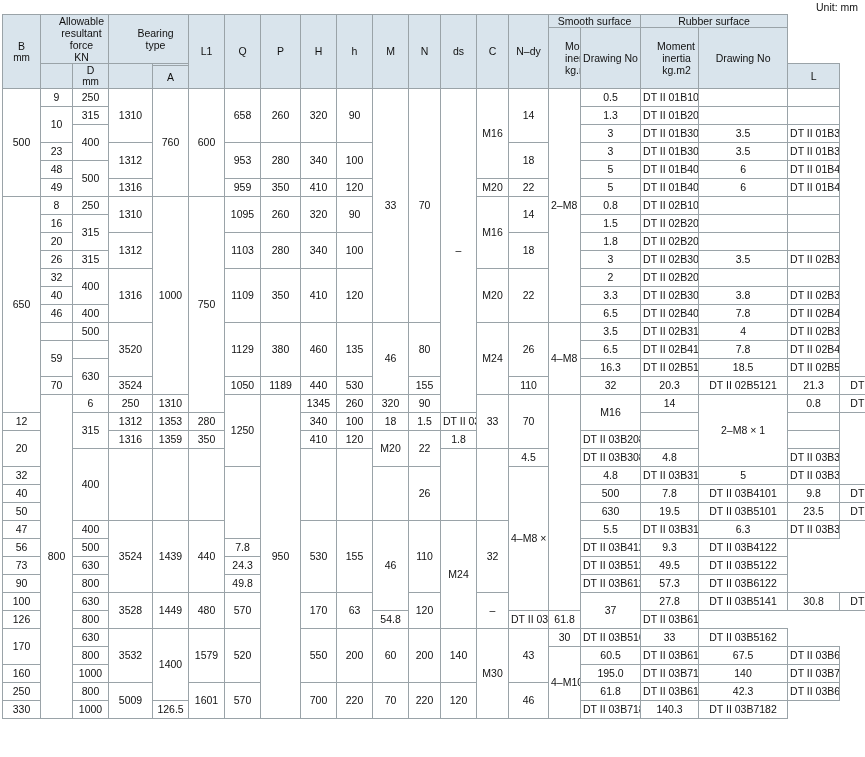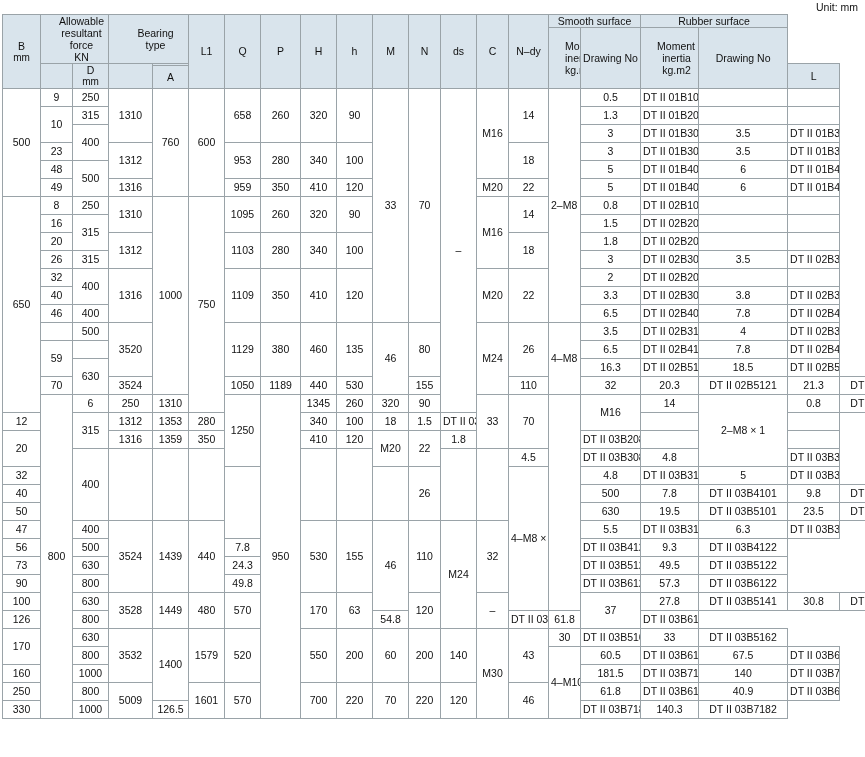--- a/index.html
+++ b/index.html
@@ -511,40 +511,40 @@
         <td>800</td>
         <td rowspan="4">4–M10 × 1</td>
         <td class="mom">60.5</td>
         <td class="dwg">DT II 03B6161</td>
         <td class="mom">67.5</td>
         <td class="dwg">DT II 03B6162</td>
       </tr>
       <tr>
         <td>160</td>
         <td>1000</td>
-        <td class="mom">181.5</td>
+        <td class="mom">195.0</td>
         <td class="dwg">DT II 03B7161</td>
         <td class="mom">140</td>
         <td class="dwg">DT II 03B7162</td>
       </tr>
       <tr>
         <td>250</td>
         <td>800</td>
         <td rowspan="2">5009</td>
         <td rowspan="2">1601</td>
         <td rowspan="2">570</td>
         <td rowspan="2">700</td>
         <td rowspan="2">220</td>
         <td rowspan="2">70</td>
         <td rowspan="2">220</td>
         <td rowspan="2">120</td>
         <td rowspan="2">46</td>
         <td class="mom">61.8</td>
         <td class="dwg">DT II 03B6181</td>
-        <td class="mom">40.9</td>
+        <td class="mom">42.3</td>
         <td class="dwg">DT II 03B6182</td>
       </tr>
       <tr>
         <td>330</td>
         <td>1000</td>
         <td class="mom">126.5</td>
         <td class="dwg">DT II 03B7181</td>
         <td class="mom">140.3</td>
         <td class="dwg">DT II 03B7182</td>
       </tr>

